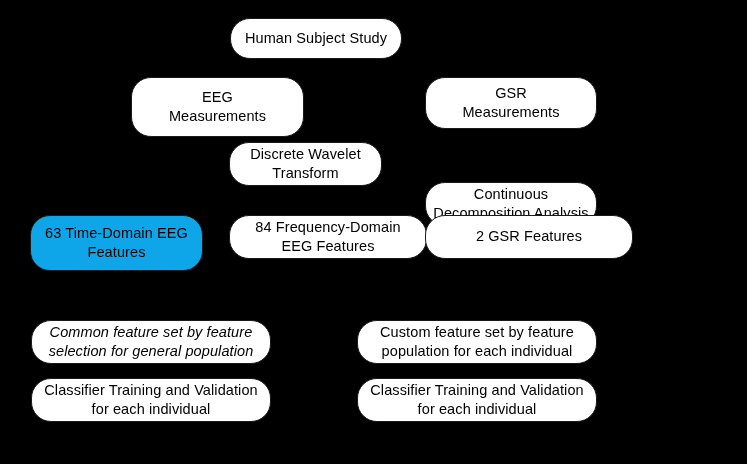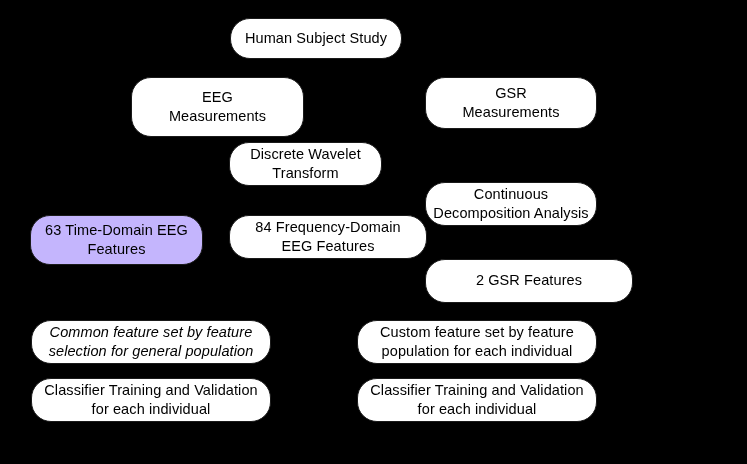--- a/index.html
+++ b/index.html
@@ -62,31 +62,31 @@
   <div class="node" style="left: 229px; top: 142px; width: 153px; height: 44px; background: rgb(255, 255, 255); color: rgb(0, 0, 0); border-color: rgb(26, 26, 26);">
     <span class="label">Discrete Wavelet
 Transform</span>
   </div>
 
   <div class="node" style="left: 425px; top: 142px; width: 172px; height: 44px; background: rgb(255, 255, 255); color: rgb(0, 0, 0); border-color: rgb(26, 26, 26); margin-top: 40px;">
     <span class="label">Continuous
 Decomposition Analysis</span>
   </div>
 
-  <div class="node" style="left: 30px; top: 215px; width: 173px; height: 50px; background: #c4b5fd; color: rgb(0, 0, 0); border-color: rgb(26, 26, 26);">
+  <div class="node" style="left: 30px; top: 215px; width: 173px; height: 56px; background: #0ea5e9; color: rgb(0, 0, 0); border-color: rgb(26, 26, 26);">
     <span class="label">63 Time-Domain EEG
 Features</span>
   </div>
 
   <div class="node" style="left: 229px; top: 215px; width: 198px; height: 44px; background: rgb(255, 255, 255); color: rgb(0, 0, 0); border-color: rgb(26, 26, 26);">
     <span class="label">84 Frequency-Domain
 EEG Features</span>
   </div>
 
-  <div class="node" style="left: 425px; top: 215px; width: 208px; height: 44px; background: rgb(255, 255, 255); color: rgb(0, 0, 0); border-color: rgb(26, 26, 26); margin-top: 44px;">
+  <div class="node" style="left: 425px; top: 215px; width: 208px; height: 44px; background: rgb(255, 255, 255); color: rgb(0, 0, 0); border-color: rgb(26, 26, 26);">
     <span class="label">2 GSR Features</span>
   </div>
 
   <div class="node" style="left: 31px; top: 320px; width: 240px; height: 44px; background: rgb(255, 255, 255); color: rgb(0, 0, 0); border-color: rgb(26, 26, 26); font-style: italic;">
     <span class="label">Common feature set by feature
 selection for general population</span>
   </div>
 
   <div class="node" style="left: 357px; top: 320px; width: 240px; height: 44px; background: rgb(255, 255, 255); color: rgb(0, 0, 0); border-color: rgb(26, 26, 26);">
     <span class="label">Custom feature set by feature

